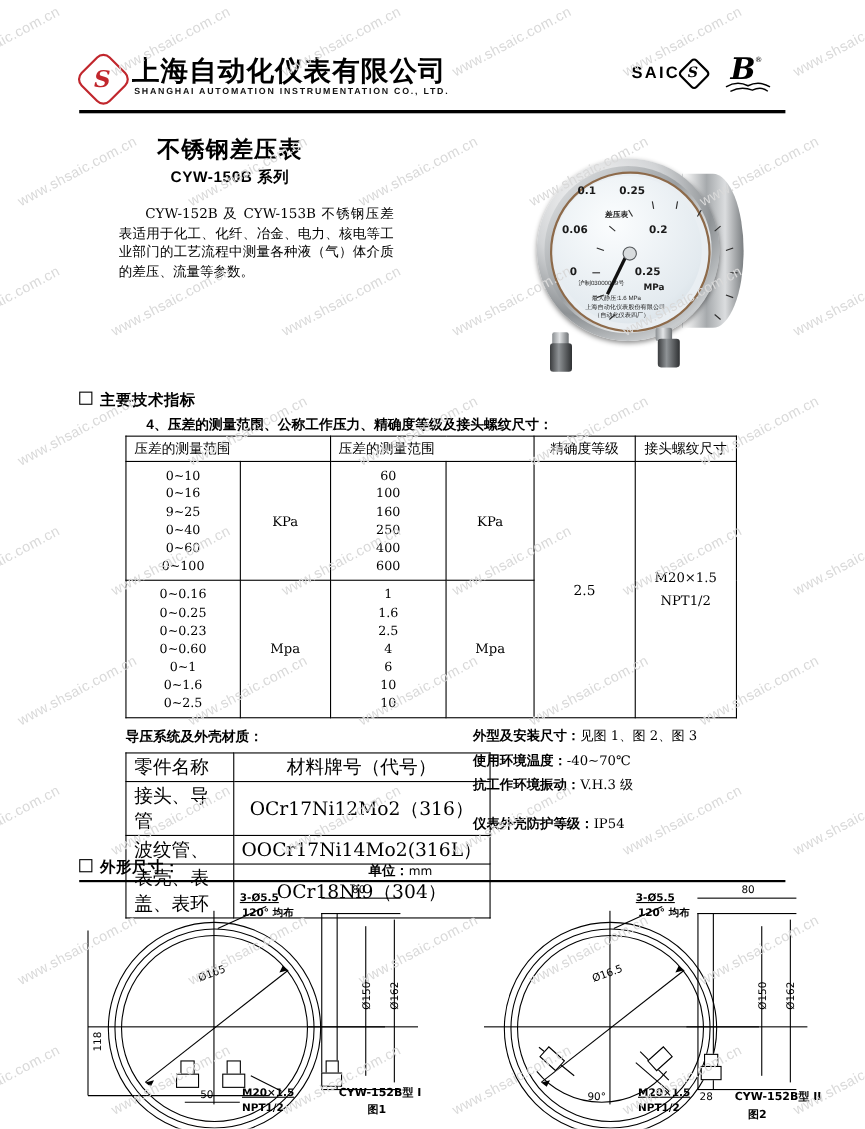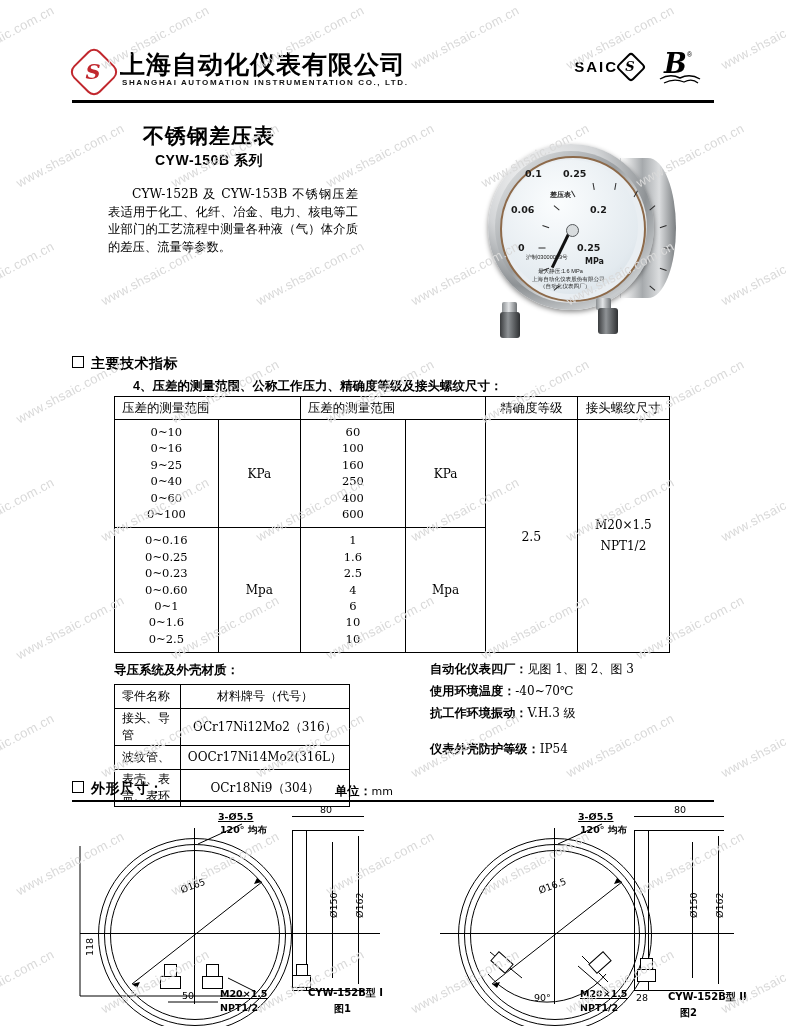--- a/index.html
+++ b/index.html
@@ -80,21 +80,21 @@
   
   table{border-collapse:collapse;font-family:"DejaVu Serif",serif;}
   .t1{position:absolute;left:114px;top:396px;width:556px;font-size:11.5px;}
   .t1 td{border:1px solid #000;padding:0;vertical-align:middle;}
   .t1 .hd{height:22px;padding-left:7px;font-size:12.5px;text-align:left;}
   .t1 .stack{padding:4px 0 5px;text-align:center;line-height:16.4px;}
   .t1 .unit{text-align:center;font-size:12px;}
   .t1 .ctr{text-align:center;font-size:12.5px;}
   .t1 .thread{text-align:center;font-size:12px;line-height:21px;}
 
-  .t2{position:absolute;left:114px;top:684px;width:236px;font-size:12px;}
+  .t2{position:absolute;left:114px;top:684px;width:332px;font-size:17px;}
   .t2 td{border:1px solid #000;height:21px;padding:1px 7px;}
   .t2 .c{text-align:center;}
 
   
   .spec{position:absolute;font-size:12px;white-space:nowrap;}
   .spec b{font-size:12.2px;font-family:"Liberation Sans",sans-serif;}
   .spec span{font-family:"DejaVu Serif",serif;}
 
   
   .dwg{position:absolute;font-family:"DejaVu Sans",sans-serif;}
@@ -261,21 +261,21 @@
       <td class="c">OOCr17Ni14Mo2(316L）</td>
     </tr>
     <tr>
       <td>表壳、表盖、表环</td>
       <td class="c">OCr18Ni9（304）</td>
     </tr>
   </tbody>
     </table>
 
   <div class="spec" style="left:430px;top:661px">
-    <b>自动化仪表四厂：</b><span>见图 1、图 2、图 3</span>
+    <b>外型及安装尺寸：</b><span>见图 1、图 2、图 3</span>
   </div>
   <div class="spec" style="left:430px;top:683px">
     <b>使用环境温度：</b><span>-40~70℃</span>
   </div>
   <div class="spec" style="left:430px;top:705px">
     <b>抗工作环境振动：</b><span>V.H.3 级</span>
   </div>
   <div class="spec" style="left:430px;top:741px">
     <b>仪表外壳防护等级：</b><span>IP54</span>
   </div>

